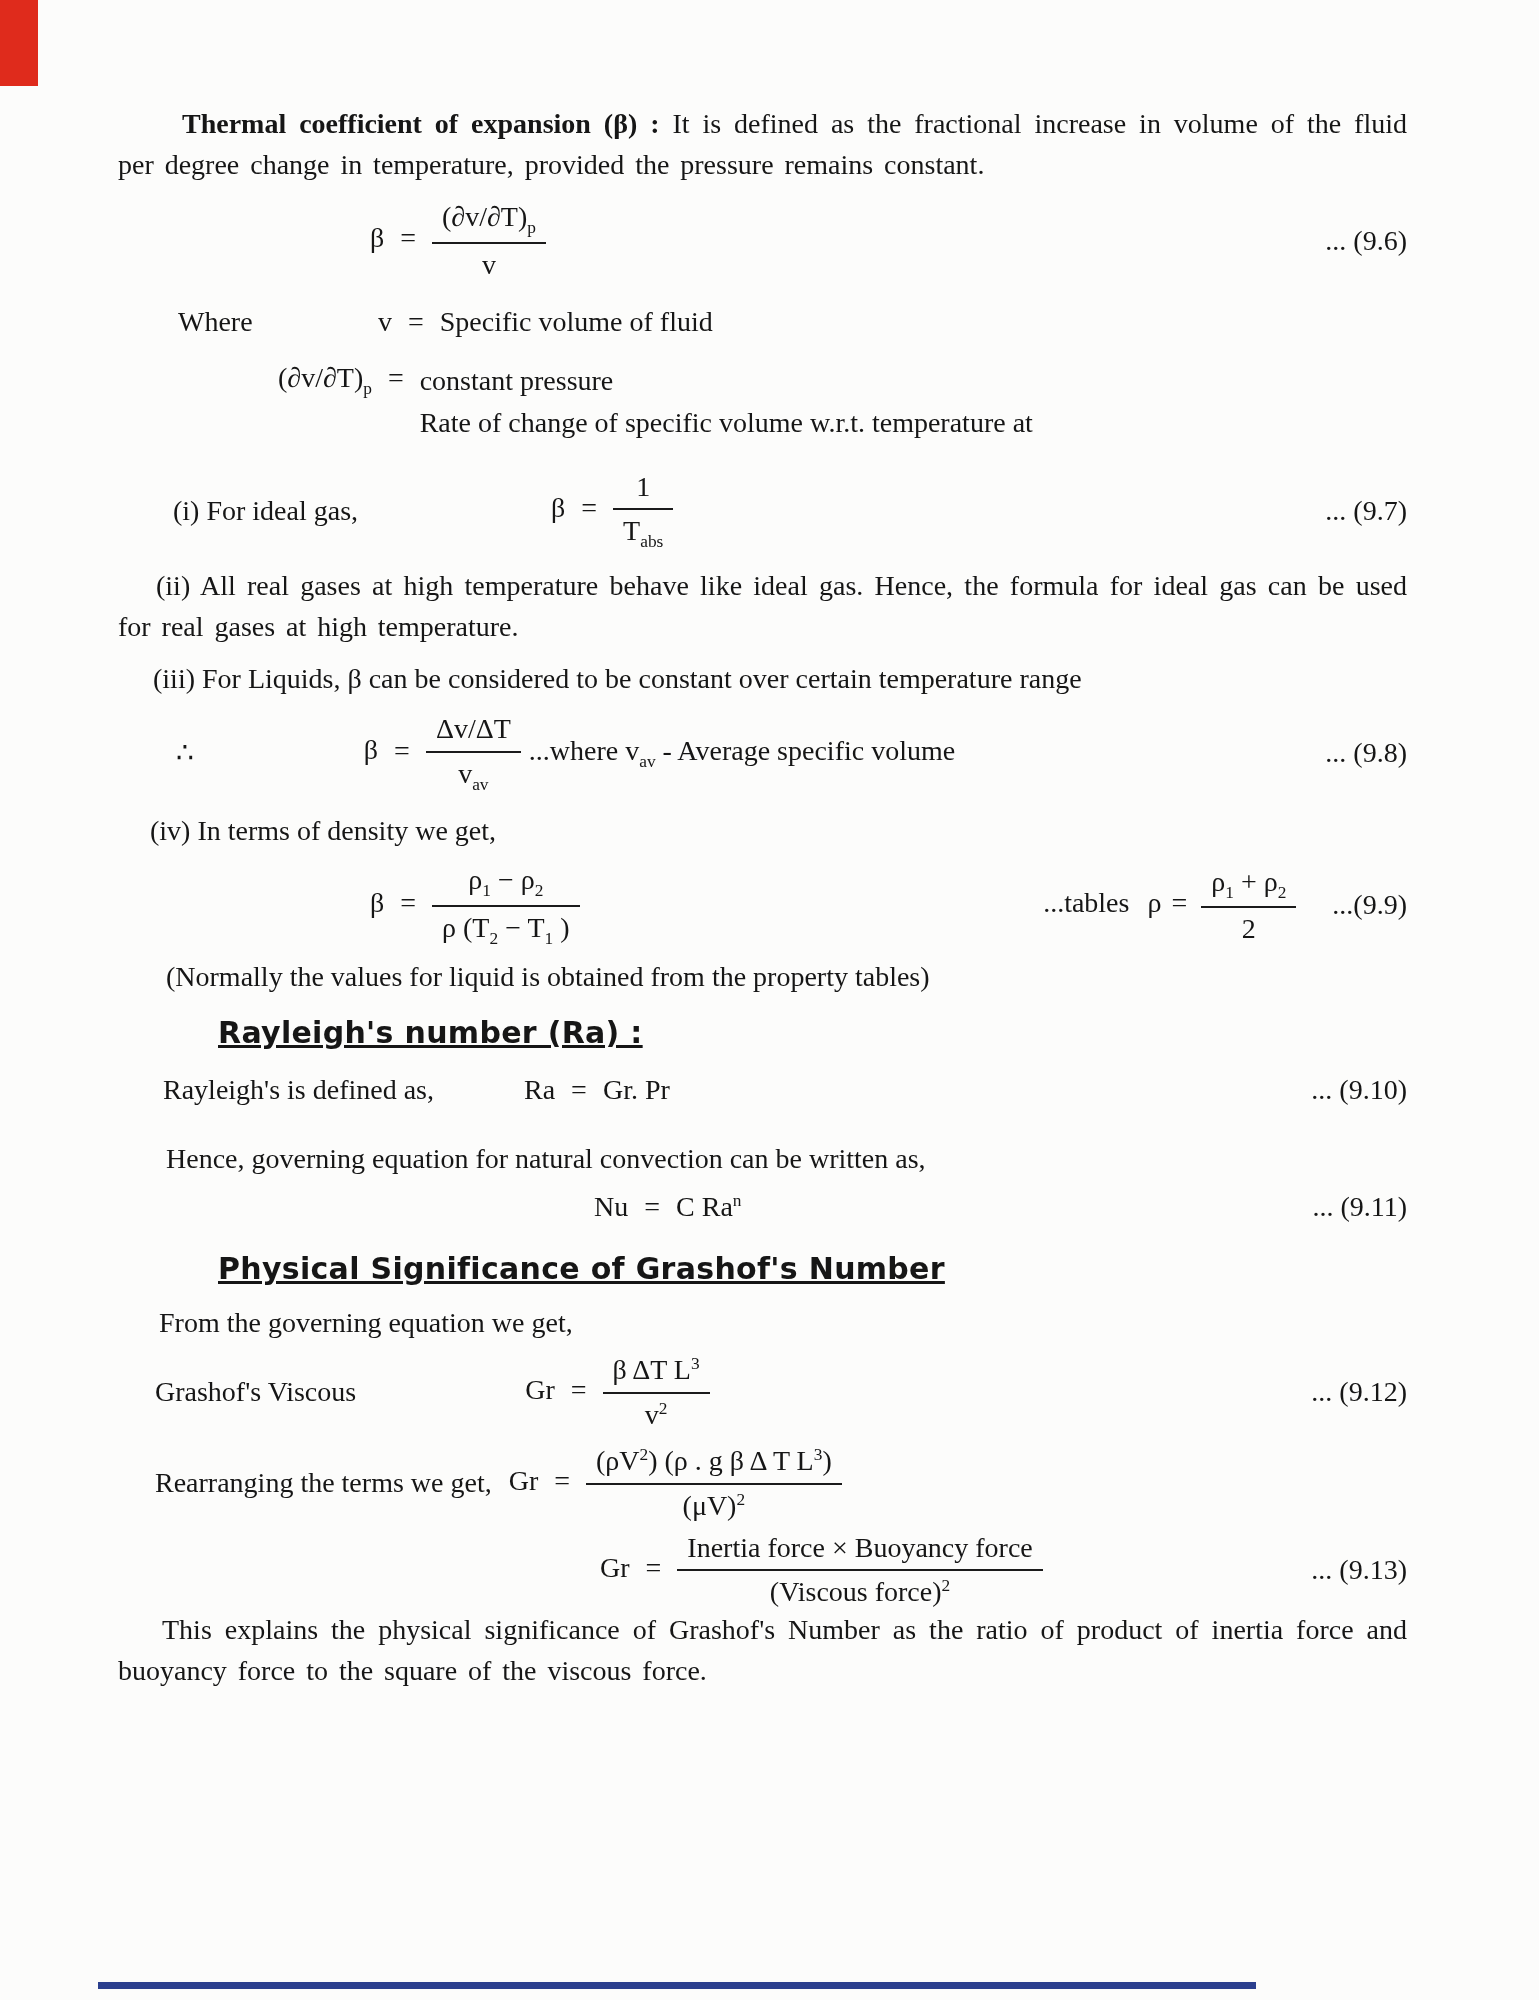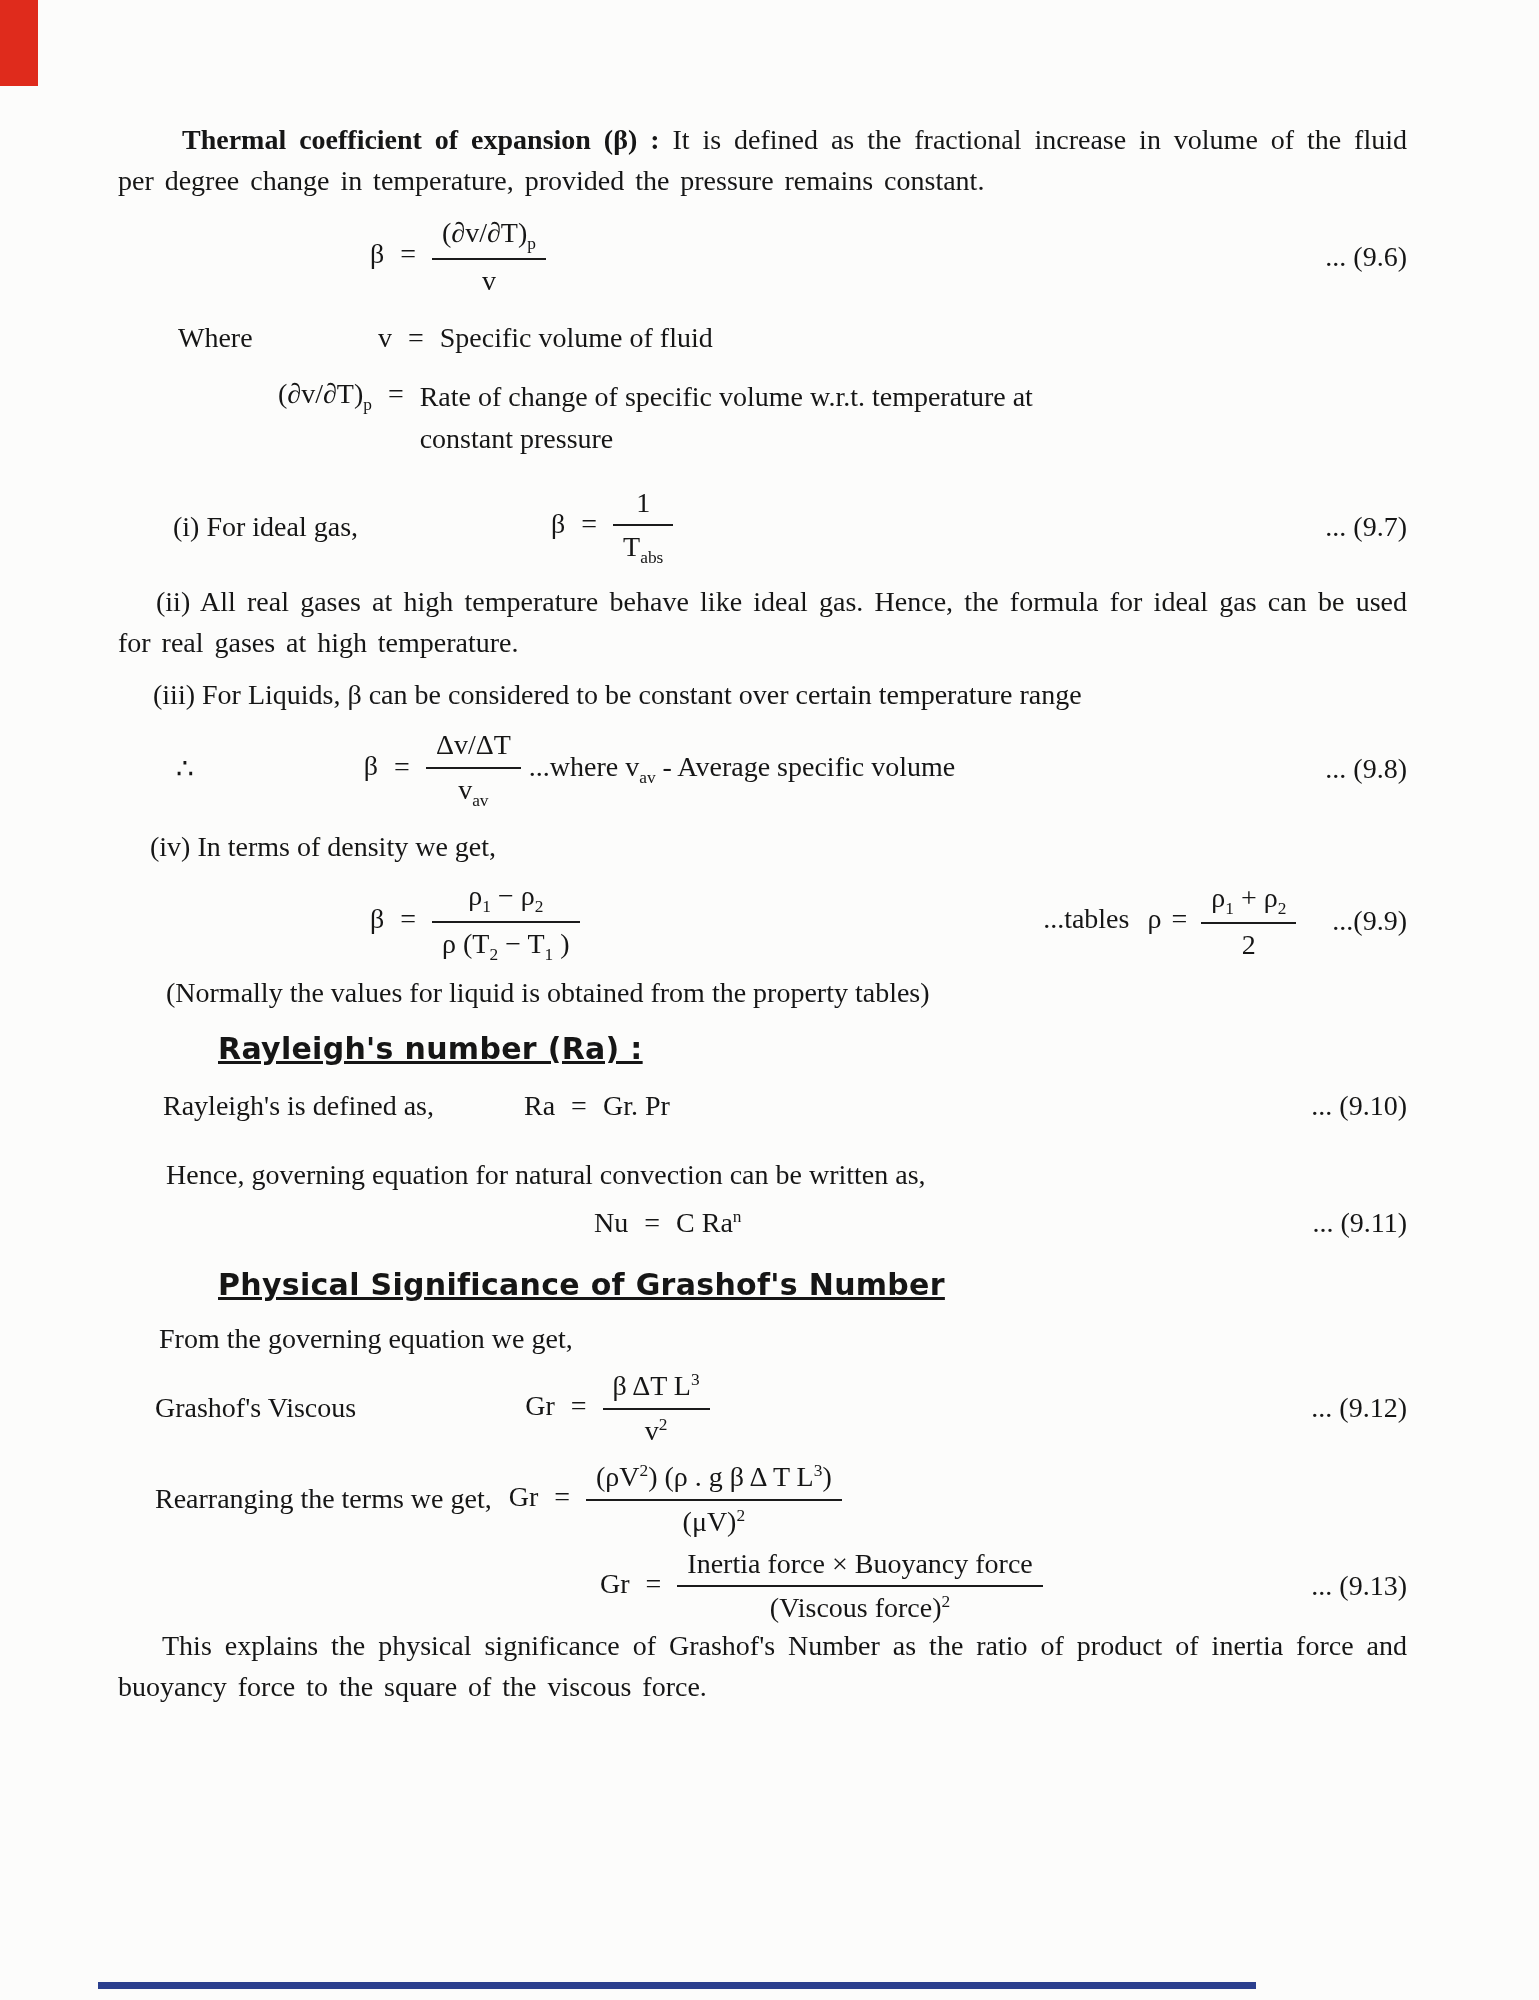--- a/index.html
+++ b/index.html
@@ -3,21 +3,21 @@
 <meta charset="utf-8">
 <style>
   html,body { margin:0; padding:0; background:#e9e9e9; }
   .page {
     position:relative; width:1539px; height:2000px; margin:0 auto;
     background:#fcfcfb; color:#161616; overflow:hidden;
     font-family:"Liberation Serif","DejaVu Serif",serif; font-size:28px;
   }
   .corner-red { position:absolute; left:0; top:0; width:38px; height:86px; background:#df2b1c; }
   .footer-rule { position:absolute; left:98px; top:1982px; width:1158px; height:7px; background:#2b3f8e; }
-  .content { position:absolute; left:118px; top:120px; width:1289px; }
+  .content { position:absolute; left:118px; top:104px; width:1289px; }
   p { margin:0; }
   .para { text-align:justify; line-height:1.46; word-spacing:0.14em; }
   .indent1 { text-indent:64px; }
   .indent2 { text-indent:38px; }
   .indent3 { text-indent:44px; }
   .line { line-height:1.38; }
   .eqrow { display:flex; align-items:center; line-height:1.3; }
   .eqrow.top { align-items:flex-start; }
   .eq-tag { margin-left:auto; white-space:nowrap; }
   .rel { margin:0 16px; }
@@ -52,22 +52,22 @@
 
     <div class="eqrow" style="margin-top:22px">
       <span style="margin-left:60px; width:200px; display:inline-block">Where</span>
       <span class="nowrap"><span>v</span><span class="rel">=</span><span>Specific volume of fluid</span></span>
     </div>
 
     <div class="eqrow top" style="margin-top:20px">
       <span class="nowrap" style="margin-left:160px"><span>(∂v/∂T)</span><sub>p</sub></span>
       <span class="rel">=</span>
       <span style="line-height:1.5">
+        <span style="display:block">constant pressure</span>
         <span style="display:block">Rate of change of specific volume w.r.t. temperature at</span>
-        <span style="display:block">constant pressure</span>
       </span>
     </div>
 
     <div class="eqrow" style="margin-top:26px">
       <span style="margin-left:55px">(i)  For ideal gas,</span>
       <span class="nowrap" style="margin-left:193px">
         <span>β</span><span class="rel">=</span><span class="frac"><span class="num">1</span><span class="den"><span>T</span><sub>abs</sub></span></span>
       </span>
       <span class="eq-tag">... (9.7)</span>
     </div>

